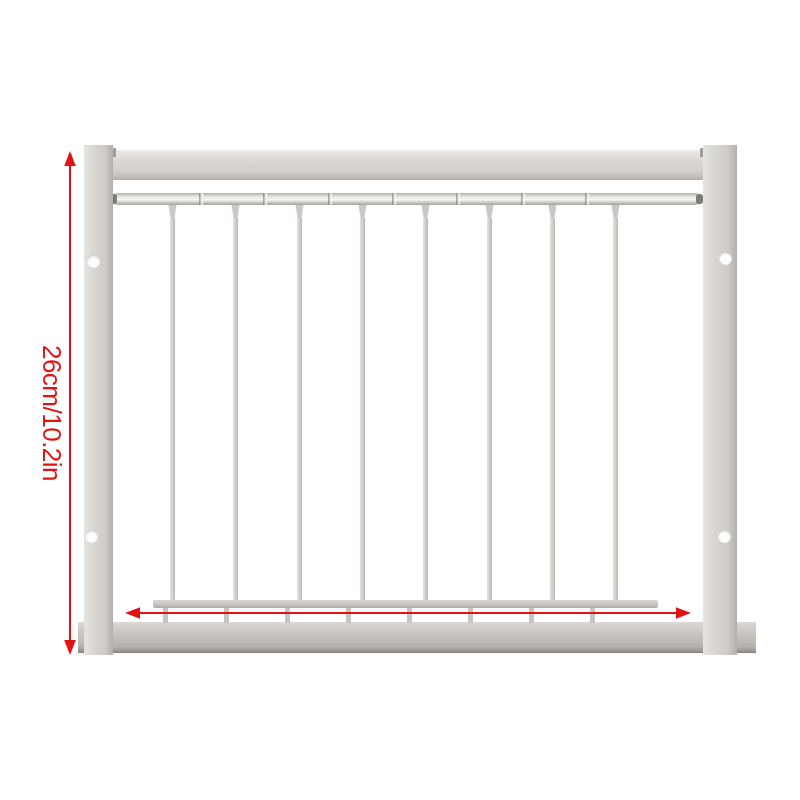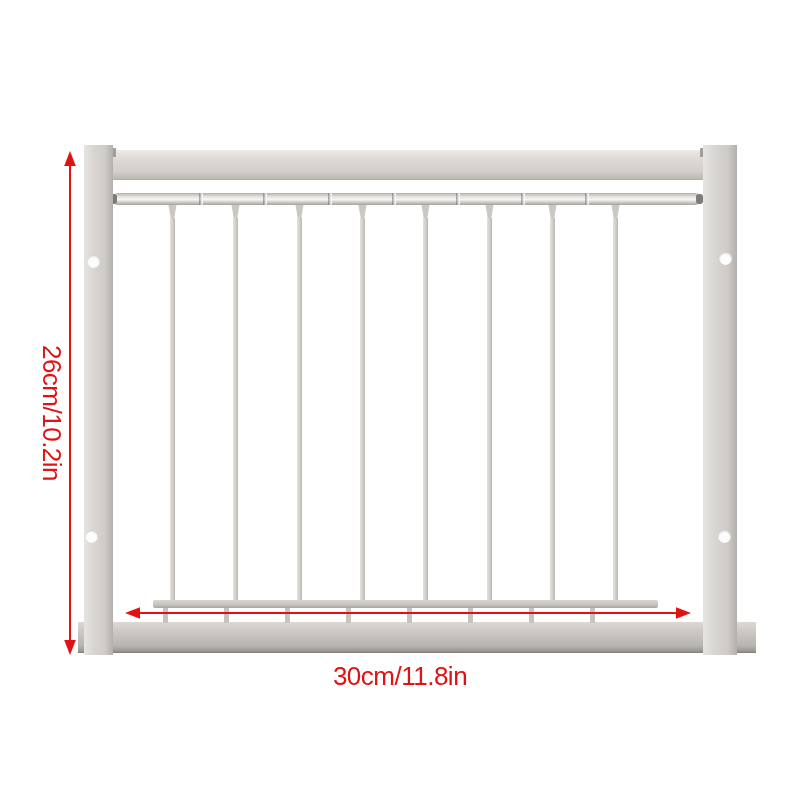--- a/index.html
+++ b/index.html
@@ -137,15 +137,14 @@
     <polygon points="10,1 4.2,16 15.8,16" fill="var(--annotation_red,#e01312)"></polygon>
     <polygon points="10,505 4.2,490 15.8,490" fill="var(--annotation_red,#e01312)"></polygon>
   </svg>
   <div class="dim-label vertical">26cm/10.2in</div>
 
   <svg class="arrow" style="left:124px;top:604px;" width="568" height="18" viewBox="0 0 568 18">
     <line x1="15" y1="9" x2="553" y2="9" stroke="var(--annotation_red,#e01312)" stroke-width="2"></line>
     <polygon points="1,9 16,3.2 16,14.8" fill="var(--annotation_red,#e01312)"></polygon>
     <polygon points="567,9 552,3.2 552,14.8" fill="var(--annotation_red,#e01312)"></polygon>
   </svg>
-  <div class="dim-label horizontal">30cm/11.8in</div>
 
 </div>
 
 </body></html>

